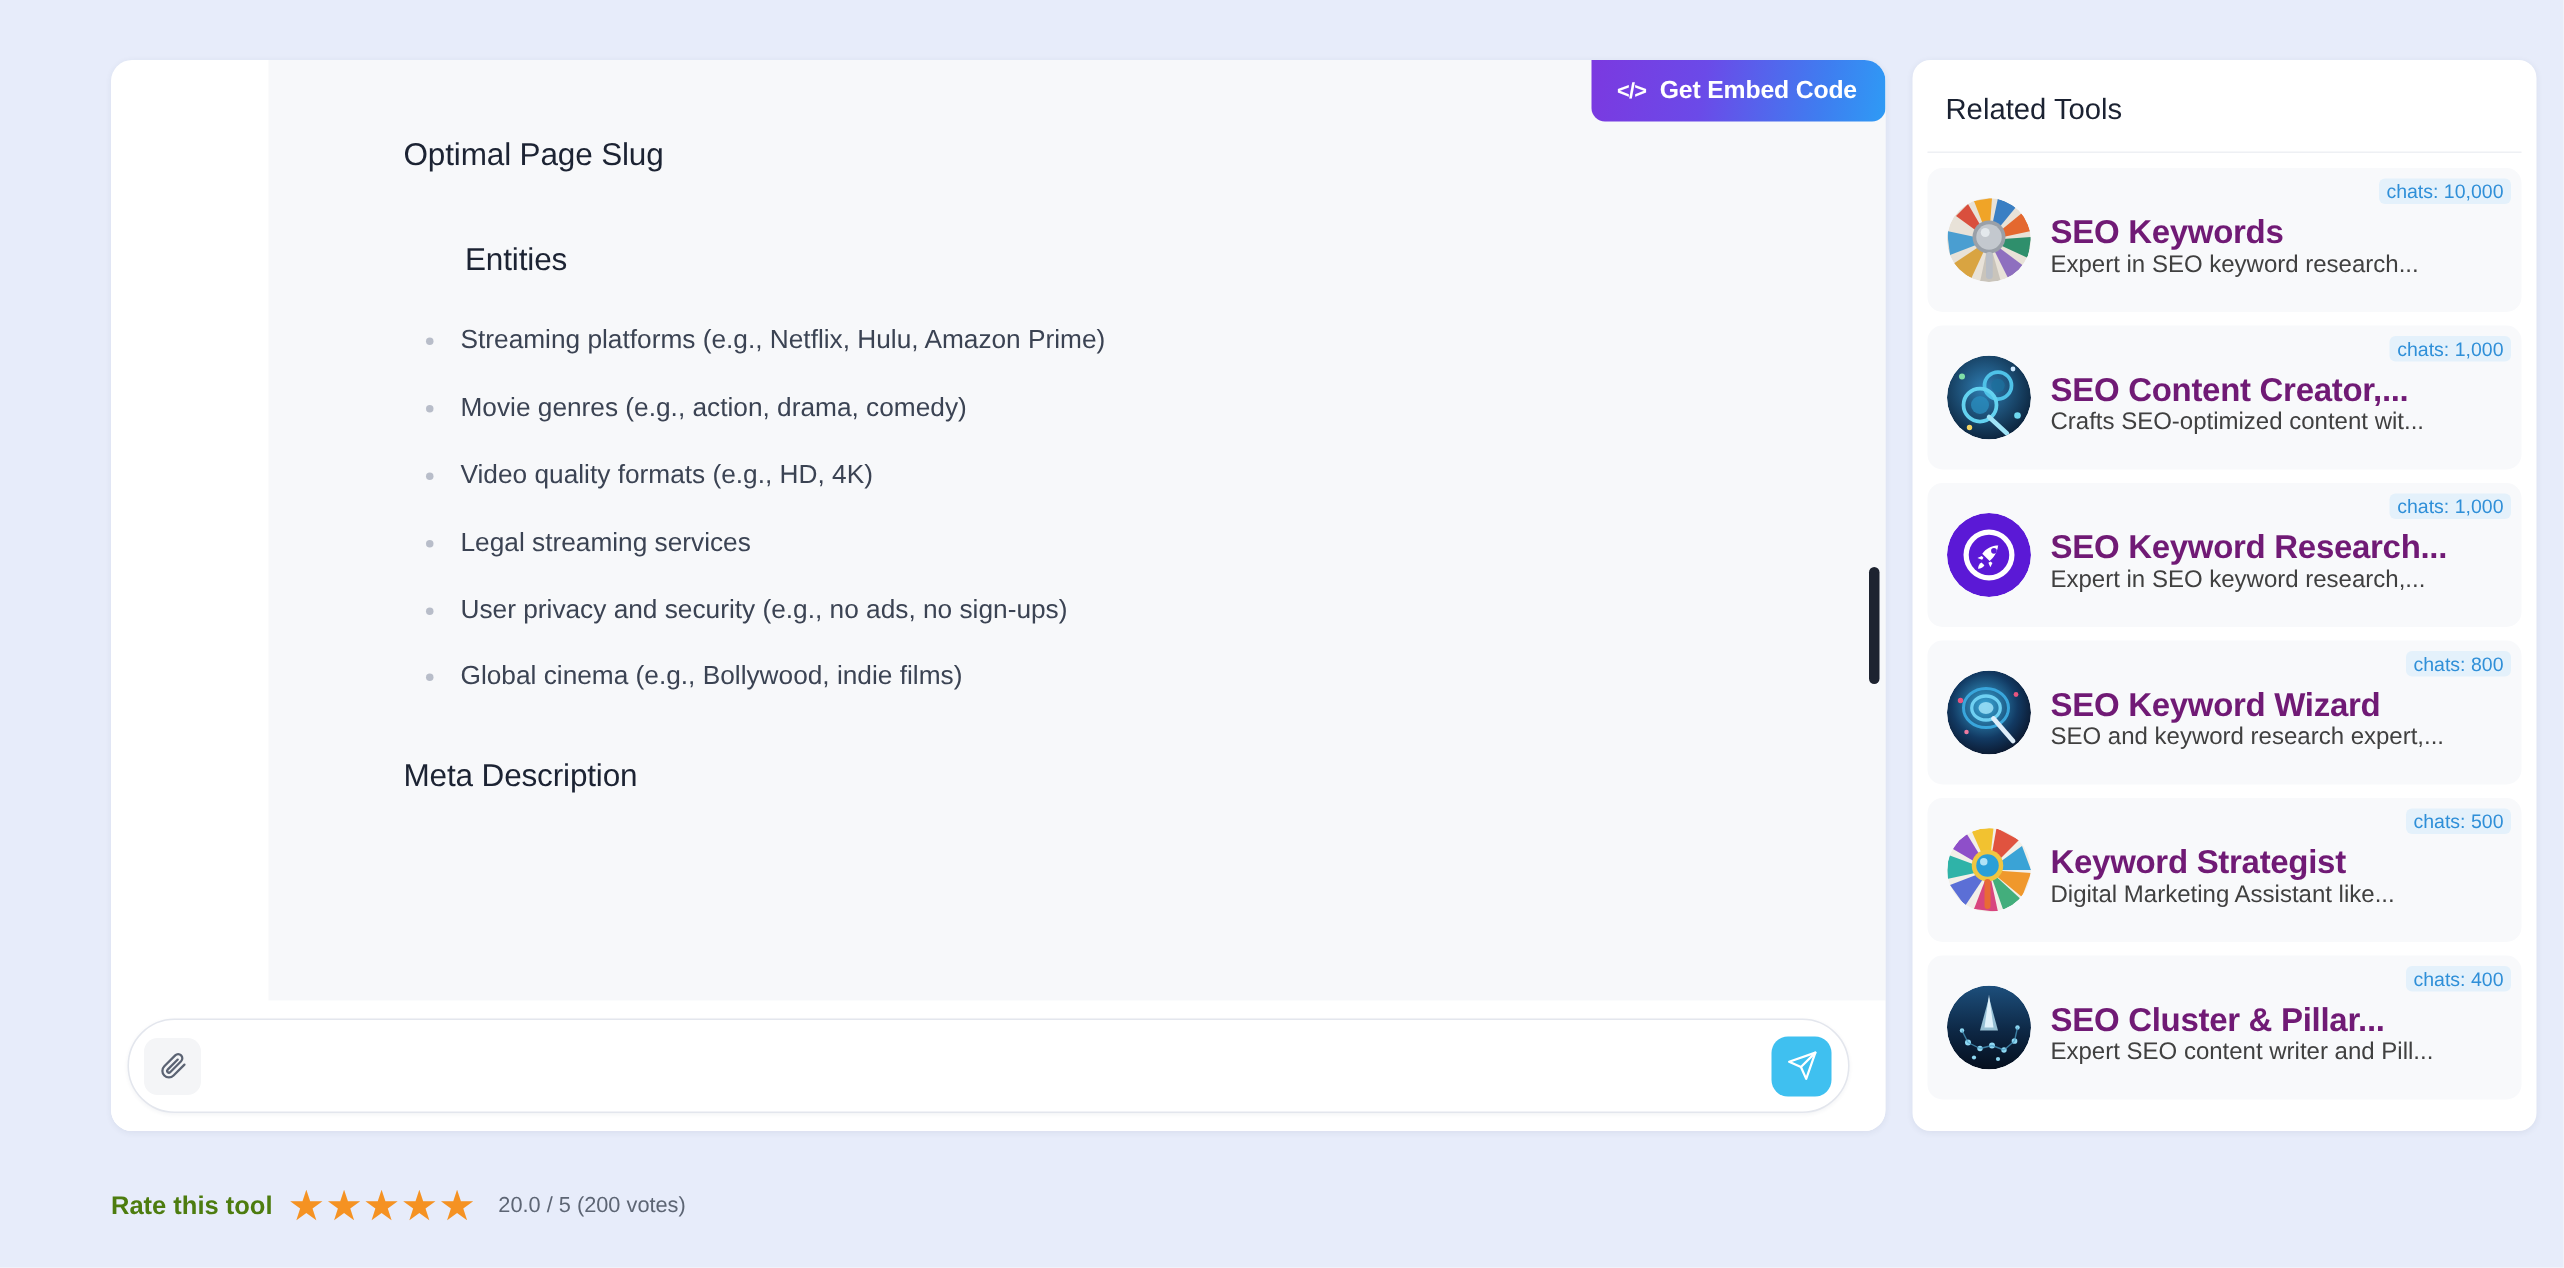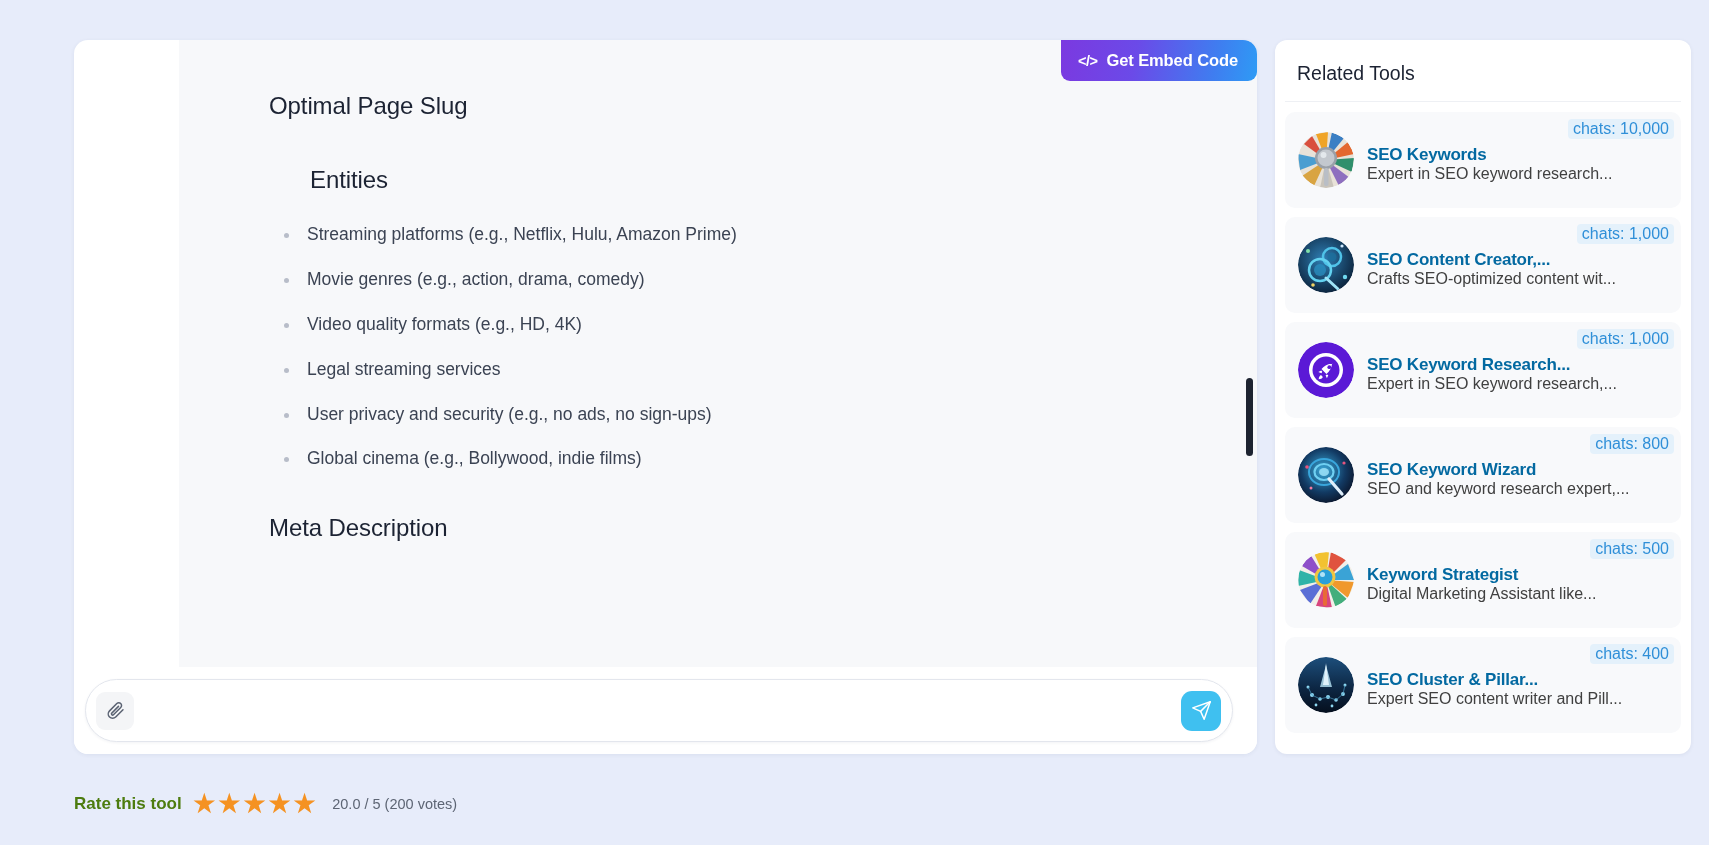--- a/index.html
+++ b/index.html
@@ -49,21 +49,21 @@
     position: absolute;
     left: 0;
     top: 0;
     right: 0;
     height: 627px;
     overflow: hidden;
     padding: 52px 60px 0 90px;
   }
 
   .h-main {
-    font-size: 24px;
+    font-size: 21px;
     font-weight: 400;
     color: #1c2333;
     letter-spacing: -.1px;
     margin-bottom: 30px;
   }
   .h-main.second { margin-top: 46px; margin-left: 41px; }
   .h-main.third  { margin-top: 44px; }
 
   .slug-line {
     font-family: "Liberation Mono", "DejaVu Sans Mono", monospace;
@@ -213,40 +213,40 @@
     margin-bottom: 9px;
     display: flex;
     align-items: center;
     padding: 0 14px 0 13px;
     cursor: pointer;
   }
   .chats-badge {
     position: absolute;
     right: 7px;
     top: 7px;
-    font-size: 16px;
+    font-size: 13px;
     color: #2f8fd8;
     background: #e4f1fb;
     border-radius: 4px;
     padding: 1px 5px;
     white-space: nowrap;
   }
   .tool-avatar {
     width: 56px; height: 56px;
     border-radius: 50%;
     flex: none;
     margin-right: 13px;
     overflow: hidden;
     position: relative;
   }
   .tool-text { min-width: 0; padding-top: 8px; }
   .tool-name {
-    font-size: 17px;
+    font-size: 22px;
     font-weight: 700;
-    color: #0369a1;
+    color: #701a75;
     letter-spacing: -.2px;
     white-space: nowrap;
     overflow: hidden;
     margin-bottom: 3px;
     margin-top: 20px;
   }
   .tool-desc {
     font-size: 16px;
     color: #404040;
     white-space: nowrap;

